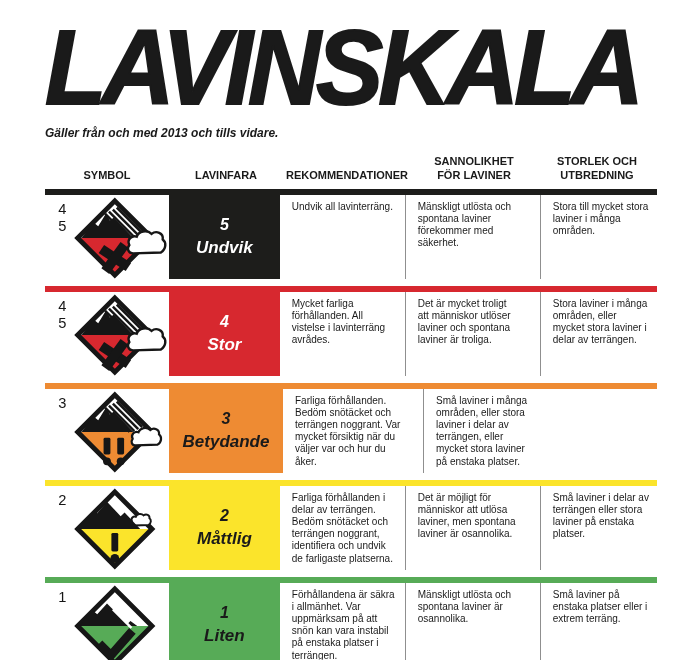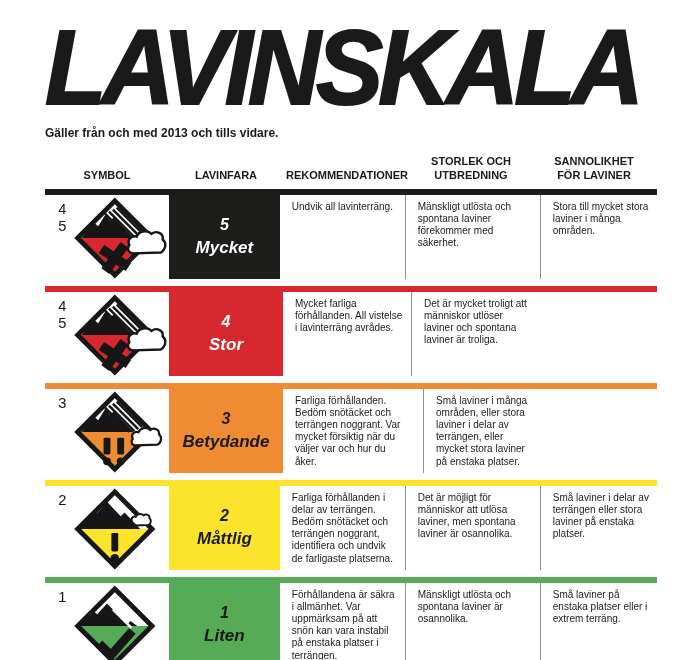--- a/index.html
+++ b/index.html
@@ -4,21 +4,21 @@
 <style>
   html,body{margin:0;padding:0;background:#fff;}
   body{width:700px;height:660px;overflow:hidden;font-family:"Liberation Sans",sans-serif;color:#1a1a1a;}
   .page{padding:16px 43px 0 45px;width:612px;}
   .title{
     font-style:italic;font-weight:bold;font-size:106px;line-height:0.82;
     letter-spacing:-5px;white-space:nowrap;color:#1a1a1a;
     transform:scaleX(0.95);transform-origin:0 100%;
     -webkit-text-stroke:2px #1a1a1a;margin-top:8px;height:90px;
   }
-  .subtitle{font-weight:bold;font-size:12px;margin-top:12px;}
+  .subtitle{font-style:italic;font-weight:bold;font-size:12px;margin-top:12px;}
   .thead{display:flex;align-items:flex-end;margin-top:14px;margin-bottom:6px;}
   .th{font-weight:bold;font-size:11px;line-height:1.3;text-align:center;white-space:pre-line;}
   .th.c0{width:124px;} .th.c1{width:114px;} .th.c2{width:128px;} .th.c3{width:126px;} .th.c4{width:120px;}
   .row{margin-bottom:7px;}
   .bar{height:6px;width:612px;}
   .cells{display:flex;height:84px;}
   .cell{box-sizing:border-box;}
   .c-symbol{width:124px;padding-top:1px;}
   .c-level{width:114px;display:flex;flex-direction:column;align-items:center;justify-content:center;}
   .lvl-num{font-style:italic;font-weight:bold;font-size:16px;line-height:1;}
@@ -32,24 +32,24 @@
 </head>
 <body>
 
 <div class="page">
   <div class="title">LAVINSKALA</div>
   <div class="subtitle">Gäller från och med 2013 och tills vidare.</div>
   <div class="thead">
     <div class="th c0">SYMBOL</div>
     <div class="th c1">LAVINFARA</div>
     <div class="th c2">REKOMMENDATIONER</div>
+    <div class="th c3">SANNOLIKHET
+FÖR LAVINER</div>
     <div class="th c4">STORLEK OCH
 UTBREDNING</div>
-    <div class="th c3">SANNOLIKHET
-FÖR LAVINER</div>
   </div>
   <div id="rows">
       <div class="row">
     <div class="bar" style="background:#1d1d1b"></div>
     <div class="cells">
       <div class="cell c-symbol">
             <svg width="124" height="84" viewBox="0 0 124 86">
     <defs>
                 <clipPath id="clip-5">
                   <polygon points="70,5 108,43 70,81 32,43"></polygon>
@@ -74,21 +74,21 @@
       <line x1="58" y1="52" x2="82" y2="75"></line>
                 <line x1="82" y1="52" x2="58" y2="75"></line>
               </g>
     <g transform="translate(82,35) scale(0.95)">
                 <path d="M7,25 C2,25 0,20 3,16 C0,10 6,5 11,7 C13,1 22,-1 27,4 C32,0 40,3 39,10 C43,13 43,20 37,24 Z" fill="#fff" stroke="#161616" stroke-width="2.6"></path>
               </g>
   </svg>
           </div>
       <div class="cell c-level" style="background:#1d1d1b;color:#ffffff">
         <div class="lvl-num">5</div>
-        <div class="lvl-name">Mycket</div>
+        <div class="lvl-name">Undvik</div>
       </div>
       <div class="cell c-rec">Undvik all lavinterräng.</div>
       <div class="cell c-prob">Mänskligt utlösta och spontana laviner förekommer med säkerhet.</div>
       <div class="cell c-size">Stora till mycket stora laviner i många områden.</div>
     </div>
       </div>
       <div class="row">
     <div class="bar" style="background:#d7282f"></div>
     <div class="cells">
       <div class="cell c-symbol">
@@ -121,20 +121,21 @@
                 <path d="M7,25 C2,25 0,20 3,16 C0,10 6,5 11,7 C13,1 22,-1 27,4 C32,0 40,3 39,10 C43,13 43,20 37,24 Z" fill="#fff" stroke="#161616" stroke-width="2.6"></path>
               </g>
   </svg>
           </div>
       <div class="cell c-level" style="background:#d7282f;color:#ffffff">
         <div class="lvl-num">4</div>
         <div class="lvl-name">Stor</div>
       </div>
       <div class="cell c-rec">Mycket farliga förhållanden. All vistelse i lavinterräng avrådes.</div>
       <div class="cell c-prob">Det är mycket troligt att människor utlöser laviner och spontana laviner är troliga.</div>
+      <div class="cell c-size">Stora laviner i många områden, eller mycket stora laviner i delar av terrängen.</div>
     </div>
       </div>
       <div class="row">
     <div class="bar" style="background:#ee8b33"></div>
     <div class="cells">
       <div class="cell c-symbol">
             <svg width="124" height="84" viewBox="0 0 124 86">
     <defs>
                 <clipPath id="clip-3">
                   <polygon points="70,5 108,43 70,81 32,43"></polygon>

